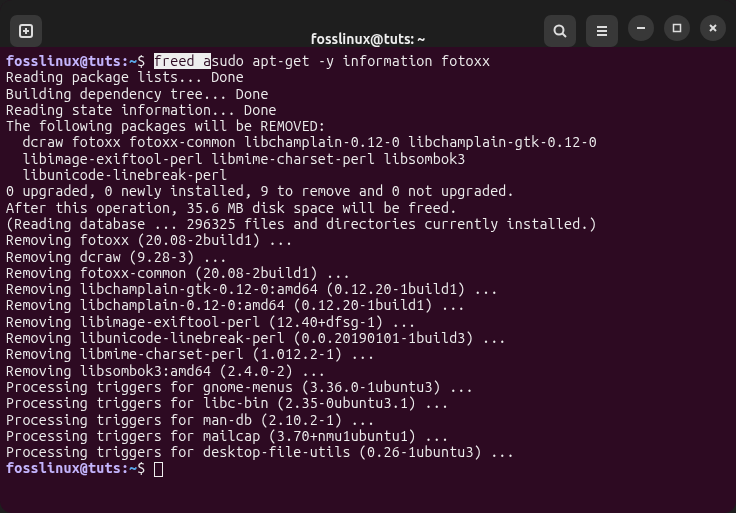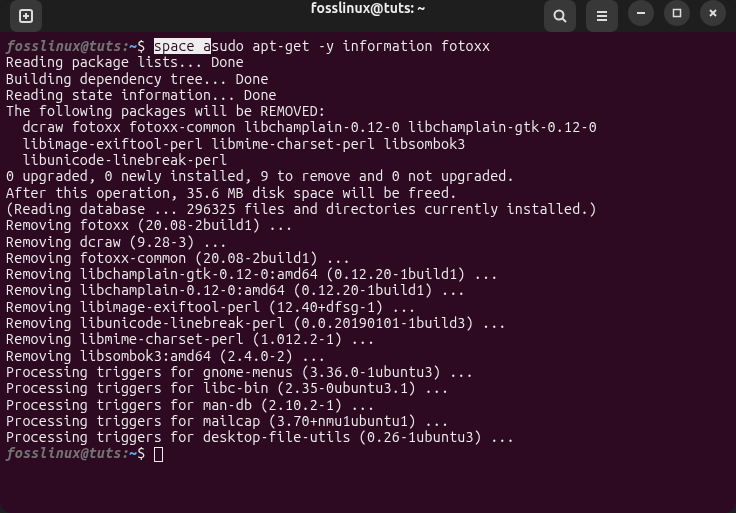--- a/index.html
+++ b/index.html
@@ -17,24 +17,24 @@
     .window {
       width: 100%;
       height: 100%;
       background: #2d0a22;
       border-radius: 12px;
       overflow: hidden;
       display: flex;
       flex-direction: column;
     }
     .titlebar {
-      height: 32px;
+      height: 47px;
       background: #1e1e1e;
       display: flex;
-      align-items: flex-start;
+      align-items: flex-end;
       padding: 0 10px;
       gap: 8px;
     }
     .titlebar-left {
       display: flex;
       gap: 6px;
     }
     .titlebar-right {
       display: flex;
       gap: 10px;
@@ -88,21 +88,21 @@
     .terminal {
       flex: 1;
       padding: 6px 6px;
       font-size: 14.3px;
       line-height: 16.3px;
       color: #eee;
       white-space: pre;
       font-family: "Ubuntu Mono", "DejaVu Sans Mono", monospace;
       letter-spacing: 0.2px;
     }
-    .prompt-user { color: #737373; font-weight: bold; font-style: italic; }
+    .prompt-user { color: #c4b5fd; font-weight: bold; }
     .prompt-path { color: #5aa7e6; font-weight: bold; }
     .prompt-dollar { color: #eee; }
     .highlight {
       background: #eee;
       color: #2d0a22;
     }
     .cursor {
       display: inline-block;
       width: 9px;
       height: 15px;
@@ -152,21 +152,21 @@
       </div>
       <div class="win-ctrl close">
         <svg viewBox="0 0 10 10">
           <line x1="2" y1="2" x2="8" y2="8" stroke-width="2"></line>
           <line x1="8" y1="2" x2="2" y2="8" stroke-width="2"></line>
         </svg>
       </div>
     </div>
   </div>
 
-  <div class="terminal"><span class="prompt-user">fosslinux@tuts</span><span class="prompt-user">:</span><span class="prompt-path">~</span><span class="prompt-dollar">$</span> <span class="highlight">space a</span><span>sudo apt-get -y information fotoxx</span>
+  <div class="terminal"><span class="prompt-user">fosslinux@tuts</span><span class="prompt-user">:</span><span class="prompt-path">~</span><span class="prompt-dollar">$</span> <span class="highlight">freed a</span><span>sudo apt-get -y information fotoxx</span>
 <div id="output-lines">Reading package lists... Done
 Building dependency tree... Done
 Reading state information... Done
 The following packages will be REMOVED:
   dcraw fotoxx fotoxx-common libchamplain-0.12-0 libchamplain-gtk-0.12-0
   libimage-exiftool-perl libmime-charset-perl libsombok3
   libunicode-linebreak-perl
 0 upgraded, 0 newly installed, 9 to remove and 0 not upgraded.
 After this operation, 35.6 MB disk space will be freed.
 (Reading database ... 296325 files and directories currently installed.)

